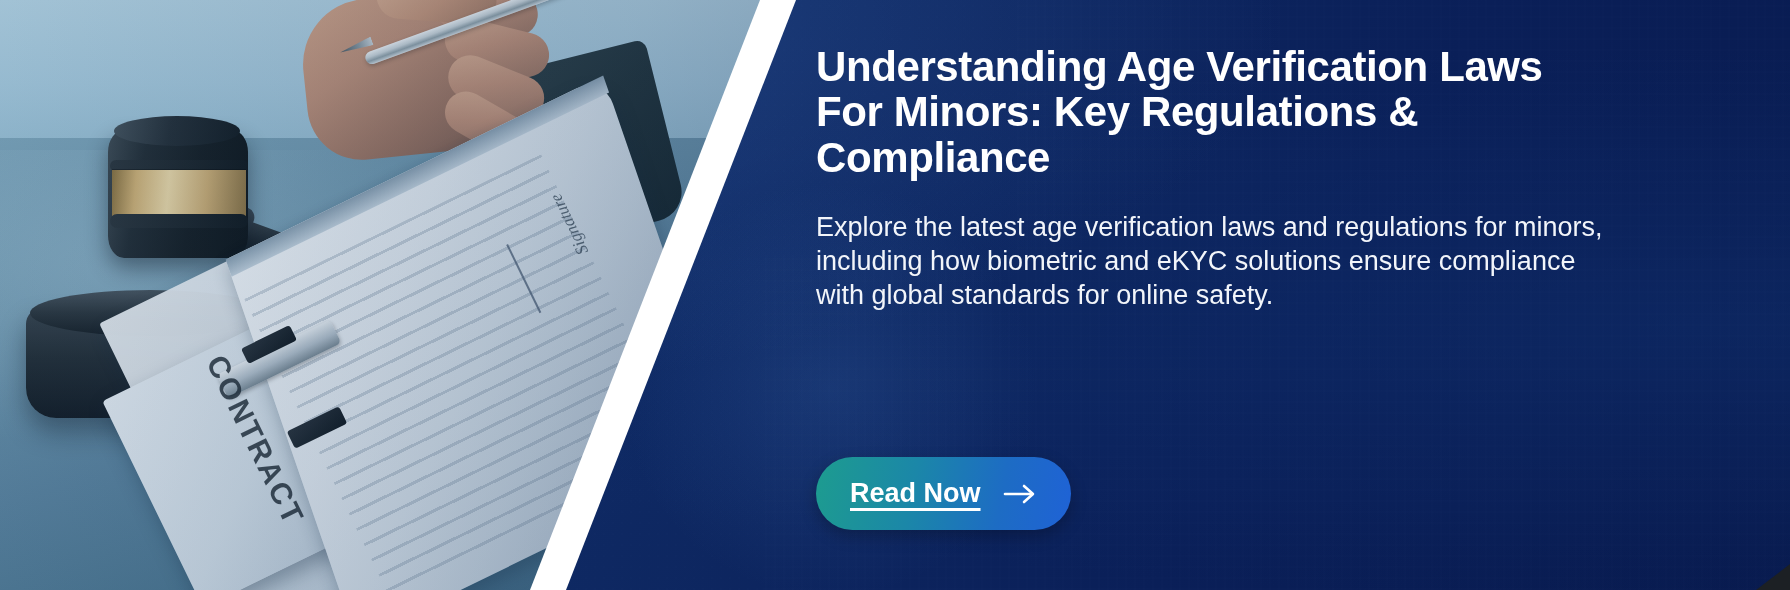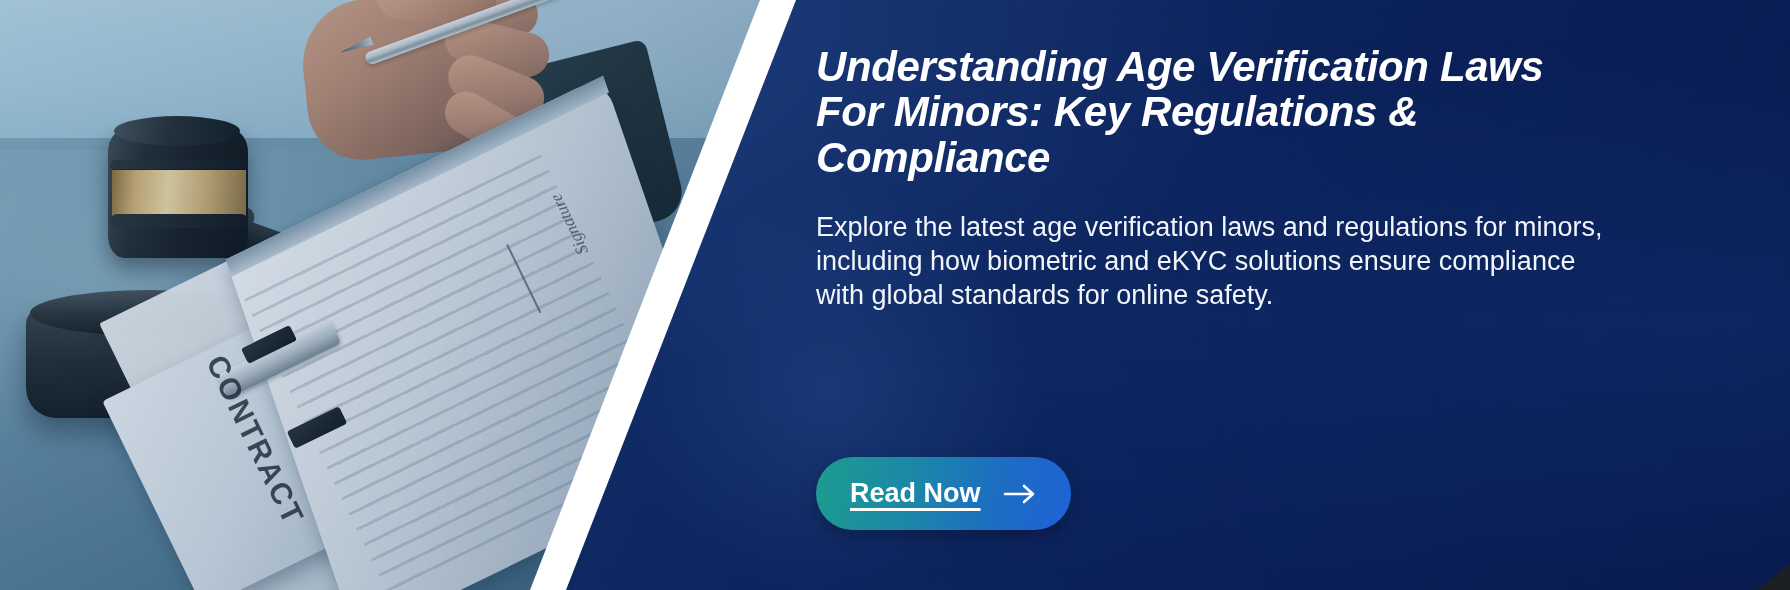--- a/index.html
+++ b/index.html
@@ -356,21 +356,20 @@
   }
   .headline {
     margin: 0;
     font-family: "Liberation Sans", sans-serif;
     font-weight: 700;
     font-size: 42px;
     line-height: 1.08;
     letter-spacing: -0.4px;
     color: #ffffff;
     max-width: 800px;
-    font-style: italic;
   }
   .subcopy {
     margin: 0;
     padding-top: 30px;
     font-family: "Liberation Sans", sans-serif;
     font-weight: 400;
     font-size: 27px;
     line-height: 1.26;
     color: #f2f5fa;
     max-width: 790px;

